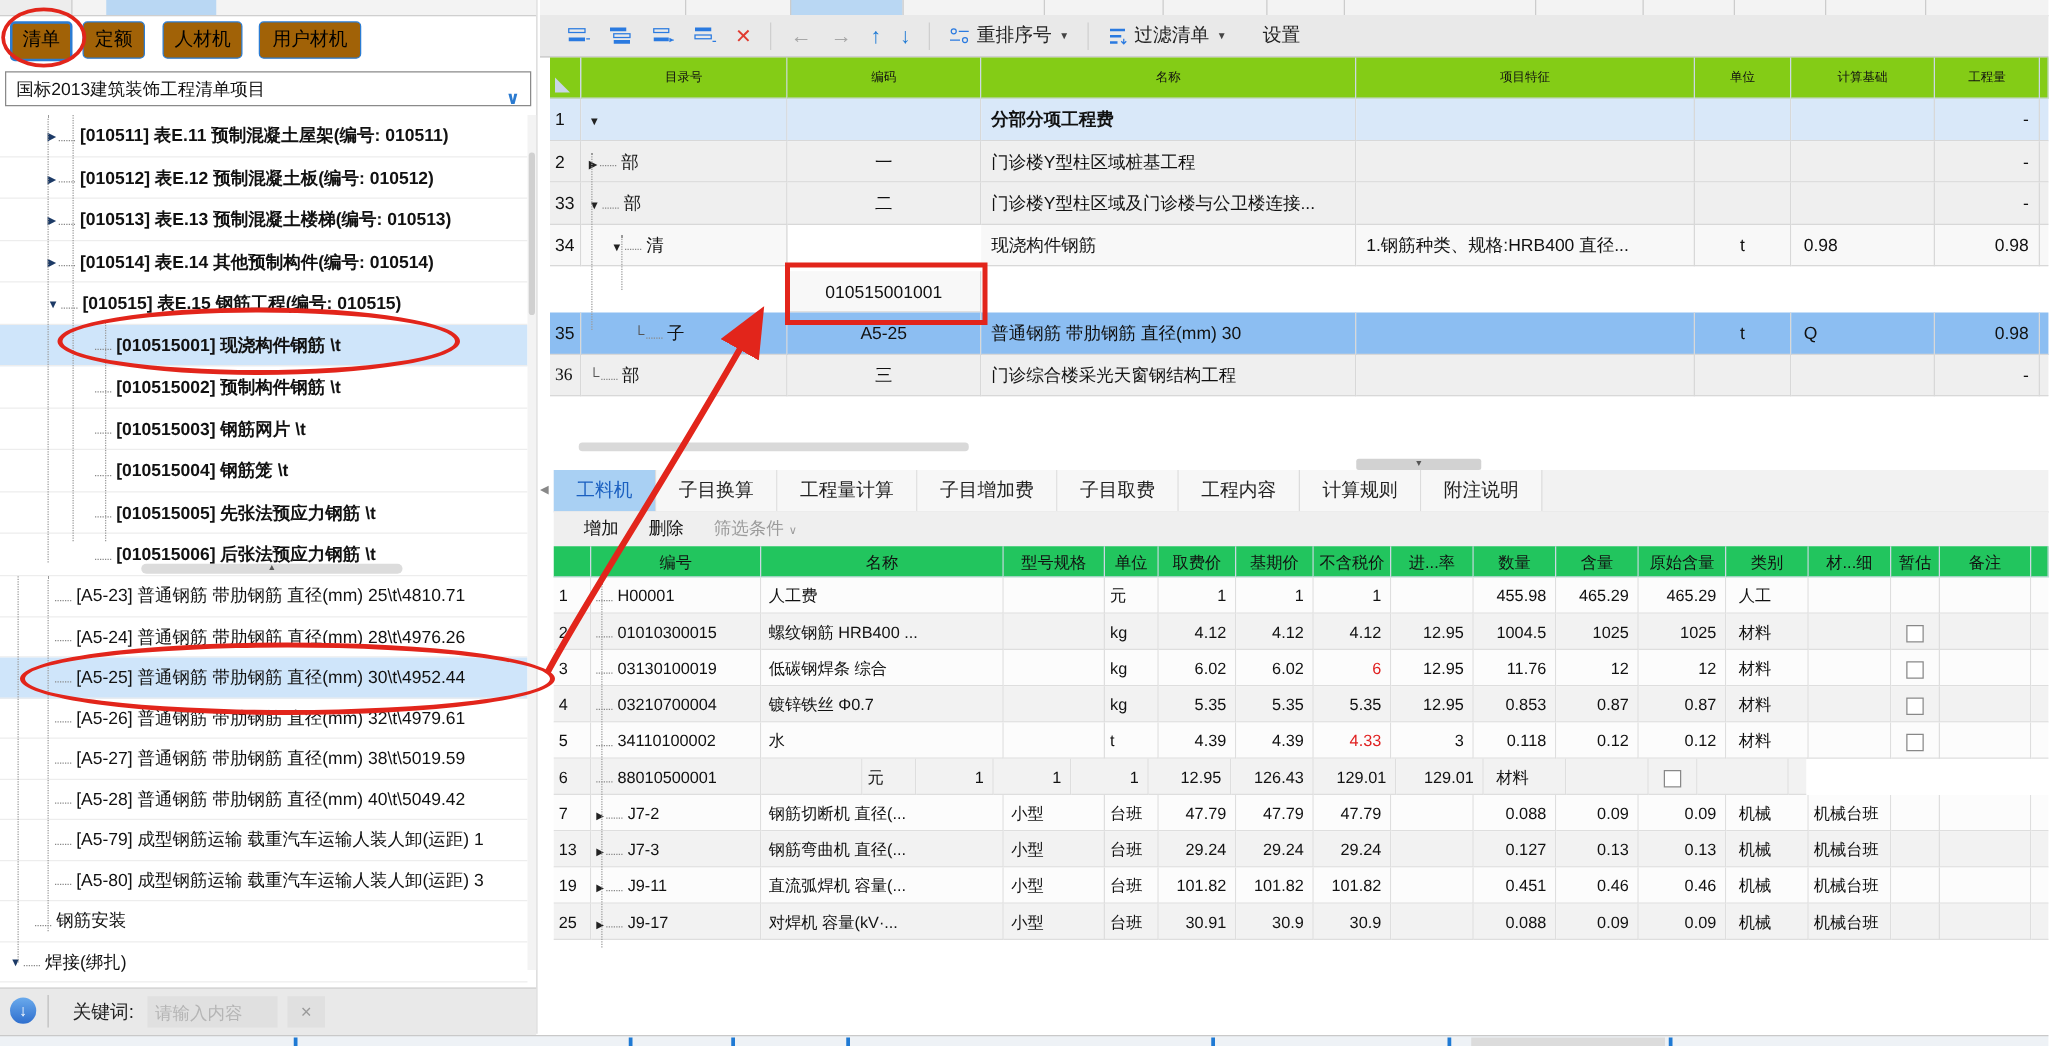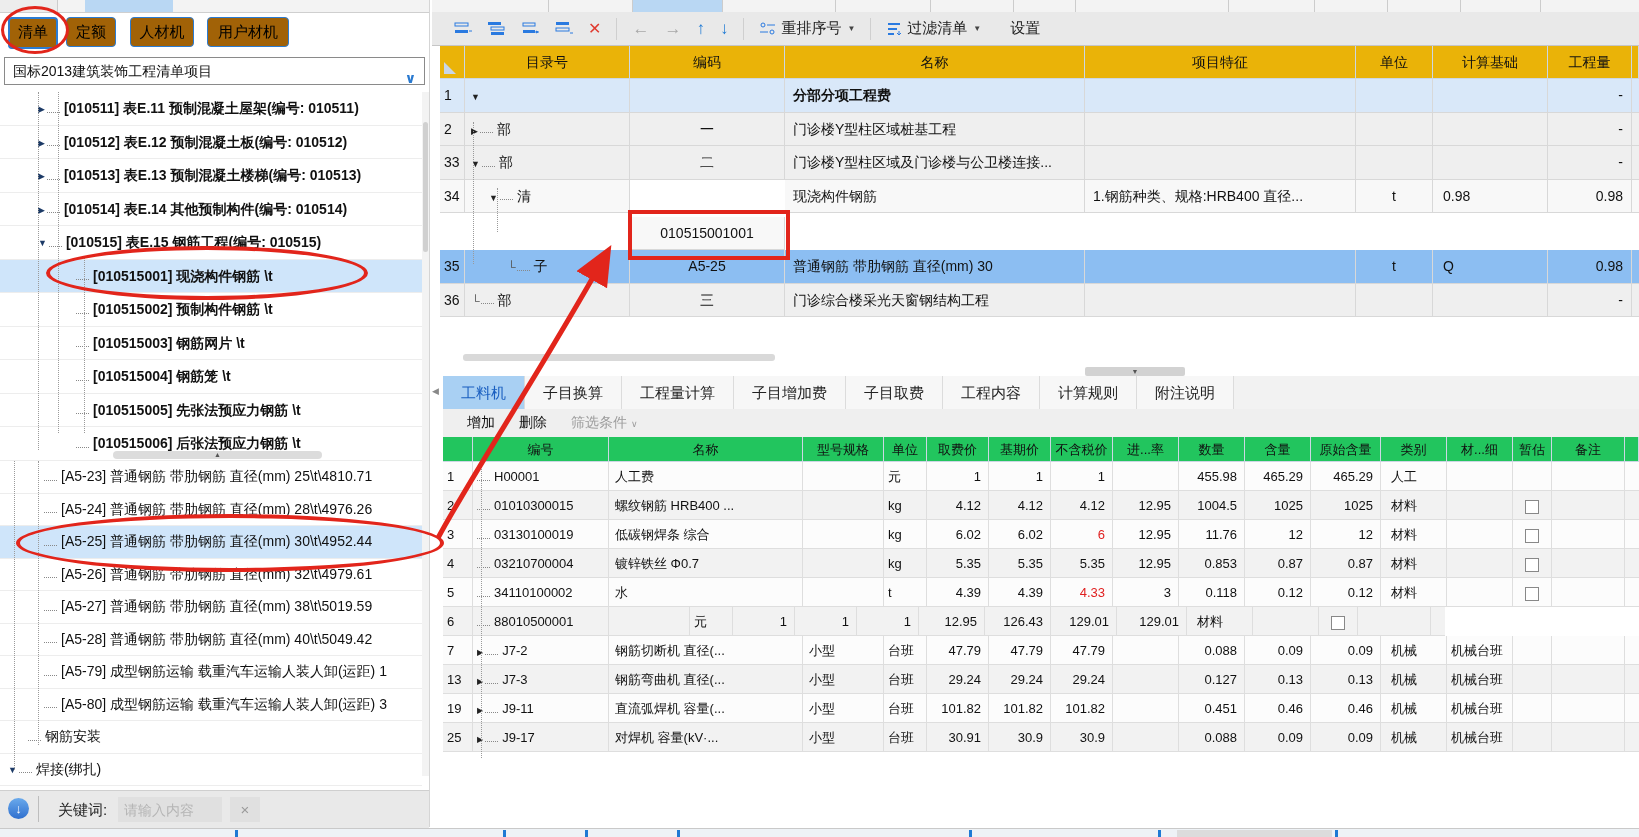--- a/index.html
+++ b/index.html
@@ -56,22 +56,22 @@
   .titem{margin-right:15px;display:flex;align-items:center;}
   .tsep{width:1px;height:22px;background:#cfcfcf;margin-right:15px;}
   .tb-x{color:#e03a2f;font-weight:bold;font-size:16px;}
   .tb-gray{color:#a8a8a8;font-weight:bold;font-size:17px;}
   .tb-blue{color:#1f7ad4;font-weight:bold;font-size:17px;}
   .tb-label{font-size:15px;color:#222;margin-left:5px;}
   .tb-caret{font-size:8px;color:#444;margin-left:6px;}
   
   .mt{position:absolute;left:440px;top:46px;}
   .mt-header,.mt-row{display:flex;}
-  .mt-hcell{height:33px;line-height:33px;background:#eab308;border-right:1px solid #ccd7e4;border-bottom:1px solid #ccd7e4;
-            font-size:14px;text-align:center;box-sizing:border-box;overflow:hidden;white-space:nowrap;}
+  .mt-hcell{height:33px;line-height:33px;background:#84cc16;border-right:1px solid #ccd7e4;border-bottom:1px solid #ccd7e4;
+            font-size:10px;text-align:center;box-sizing:border-box;overflow:hidden;white-space:nowrap;}
   .mt-cell{height:33.5px;line-height:33.5px;border-right:1px solid #d8d8d8;border-bottom:1px solid #d8d8d8;
            font-size:14px;box-sizing:border-box;overflow:hidden;white-space:nowrap;}
   .mt .bg-blue{background:#d9e8f9;}
   .mt .bg-gray{background:#efefef;}
   .mt .bg-white{background:#f8f8f8;}
   .mt .sel{background:#8cbef2;}
   .mt-corner{position:relative;}
   .mt-corner:after{content:"";position:absolute;left:4px;bottom:4px;border-left:12px solid #c9d6e6;border-top:12px solid transparent;}
   .mt-tri{font-size:9px;color:#222;margin-right:2px;}
   .mt-end{font-size:12px;color:#555;margin-right:1px;}
@@ -312,21 +312,21 @@
           <div class="mt-cell sel" style="width: 165px; padding-left: 42px; box-sizing: border-box;"><span class="mt-end">└</span><span class="dots"></span><span>子</span></div>
           <div class="mt-cell sel" style="width: 155px; text-align: center; box-sizing: border-box;">A5-25</div>
           <div class="mt-cell sel" style="width: 300px; padding-left: 8px; box-sizing: border-box;">普通钢筋 带肋钢筋 直径(mm) 30</div>
           <div class="mt-cell sel" style="width: 271px; padding-left: 8px; box-sizing: border-box;"></div>
           <div class="mt-cell sel" style="width: 77px; text-align: center; box-sizing: border-box;">t</div>
           <div class="mt-cell sel" style="width: 115px; padding-left: 10px; box-sizing: border-box;">Q</div>
           <div class="mt-cell sel" style="width: 84px; text-align: right; padding-right: 8px; box-sizing: border-box;">0.98</div>
           <div class="mt-cell sel" style="width: 7px; border-right: none;"></div>
         </div>
         <div class="mt-row">
-          <div class="mt-cell bg-gray" style="width: 25px; padding-left: 4px; box-sizing: border-box;">36</div>
+          <div class="mt-cell bg-gray" style="width: 25px; padding-left: 4px; box-sizing: border-box; font-family: Liberation Serif, serif;">36</div>
           <div class="mt-cell bg-gray" style="width: 165px; padding-left: 6px; box-sizing: border-box;"><span class="mt-end">└</span><span class="dots"></span><span>部</span></div>
           <div class="mt-cell bg-gray" style="width: 155px; text-align: center; box-sizing: border-box;">三</div>
           <div class="mt-cell bg-gray" style="width: 300px; padding-left: 8px; box-sizing: border-box;">门诊综合楼采光天窗钢结构工程</div>
           <div class="mt-cell bg-gray" style="width: 271px; padding-left: 8px; box-sizing: border-box;"></div>
           <div class="mt-cell bg-gray" style="width: 77px; text-align: center; box-sizing: border-box;"></div>
           <div class="mt-cell bg-gray" style="width: 115px; padding-left: 10px; box-sizing: border-box;"></div>
           <div class="mt-cell bg-gray" style="width: 84px; text-align: right; padding-right: 8px; box-sizing: border-box;">-</div>
           <div class="mt-cell bg-gray" style="width: 7px; border-right: none;"></div>
         </div>
       </div>

